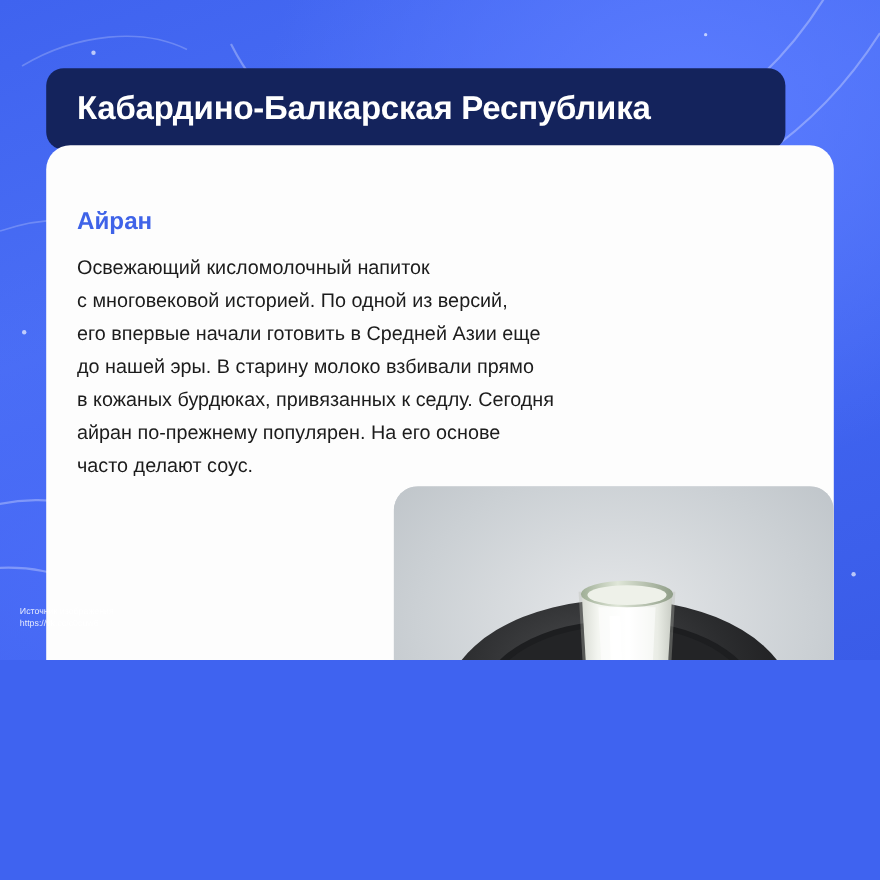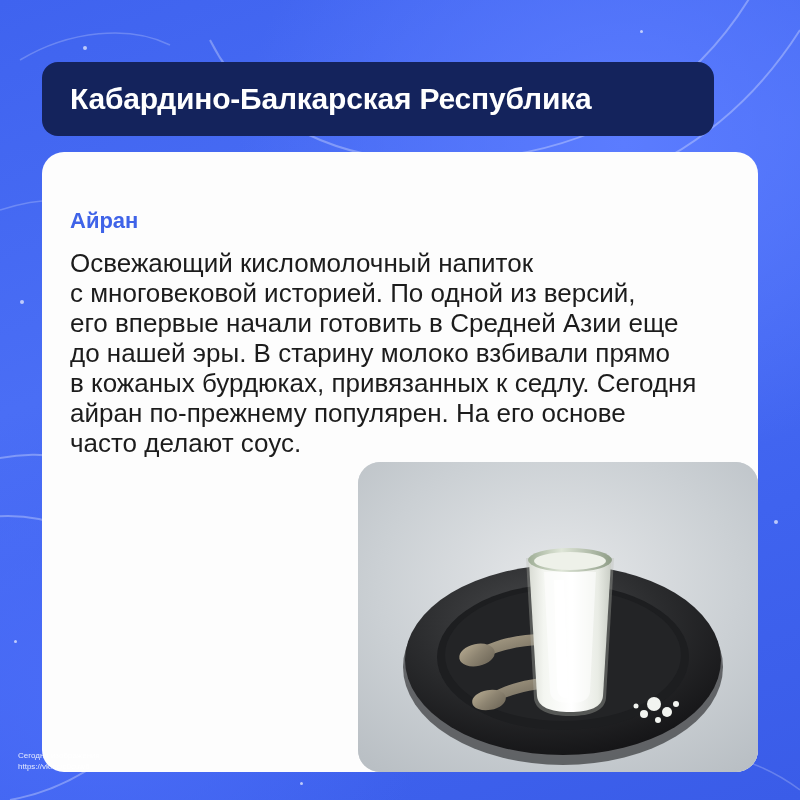--- a/index.html
+++ b/index.html
@@ -10,21 +10,21 @@
     width: 800px;
     height: 800px;
     overflow: hidden;
     font-family: "Liberation Sans", sans-serif;
     background: #3f63f0;
   }
 
   .canvas {
     position: relative;
     width: 800px;
-    height: 800px;
+    height: 600px;
     background:
       radial-gradient(ellipse 620px 520px at 78% 18%, #5b7cff 0%, rgba(91,124,255,0) 62%),
       radial-gradient(ellipse 560px 480px at 12% 86%, #4a6cf7 0%, rgba(74,108,247,0) 60%),
       linear-gradient(160deg, #3f63ef 0%, #4a6ef5 38%, #3f63ef 72%, #3a5ce8 100%);
     overflow: hidden;
   }
 
   
   .swirls {
     position: absolute;
@@ -57,21 +57,21 @@
     font-size: 30px;
     font-weight: bold;
     letter-spacing: -0.2px;
     white-space: nowrap;
   }
 
   
   .card {
     position: absolute;
     left: 42px;
-    top: 152px;
+    top: 132px;
     width: 716px;
     height: 620px;
     background: #fdfdfd;
     border-radius: 22px;
     box-sizing: border-box;
     text-decoration: underline;
   }
 
   .dish-name {
     position: absolute;
@@ -81,21 +81,21 @@
     font-size: 22px;
     font-weight: bold;
   }
 
   .description {
     position: absolute;
     left: 28px;
     top: 96px;
     width: 640px;
     color: #1c1c1c;
-    font-size: 26px;
+    font-size: 18px;
     line-height: 30px;
     white-space: pre-line;
   }
 
   
   .photo {
     position: absolute;
     right: 0px;
     bottom: 0px;
     width: 400px;
@@ -219,17 +219,17 @@
           <circle cx="286" cy="252" r="4"></circle>
           <circle cx="318" cy="242" r="3"></circle>
           <circle cx="300" cy="258" r="3"></circle>
           <circle cx="278" cy="244" r="2.5"></circle>
         </g>
       </svg>
     </div>
   </div>
 
   <div class="credit">
-    <span>Сегодня изображения</span>
+    <span>Источник изображения</span>
     <span class="credit-url">https://vk.cc/c0cuw6</span>
   </div>
 
 </div>
 
 </body></html>

